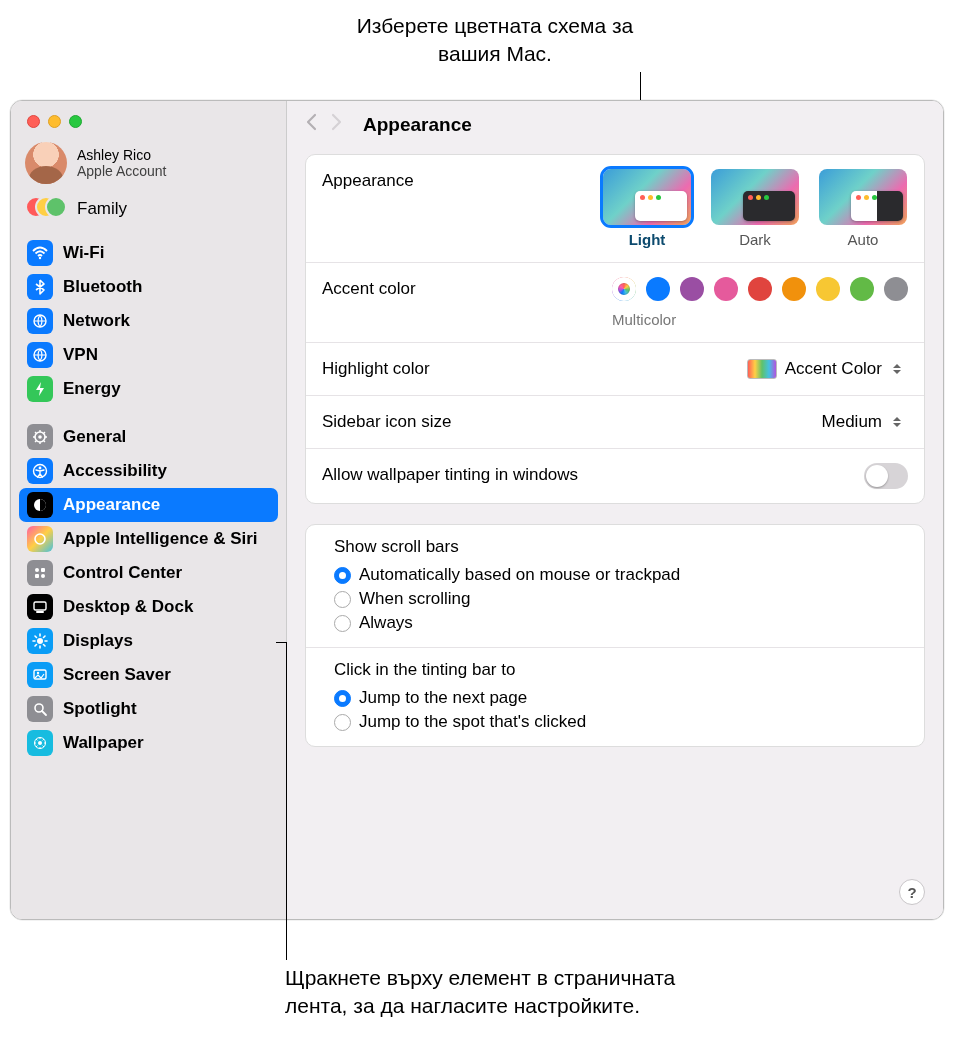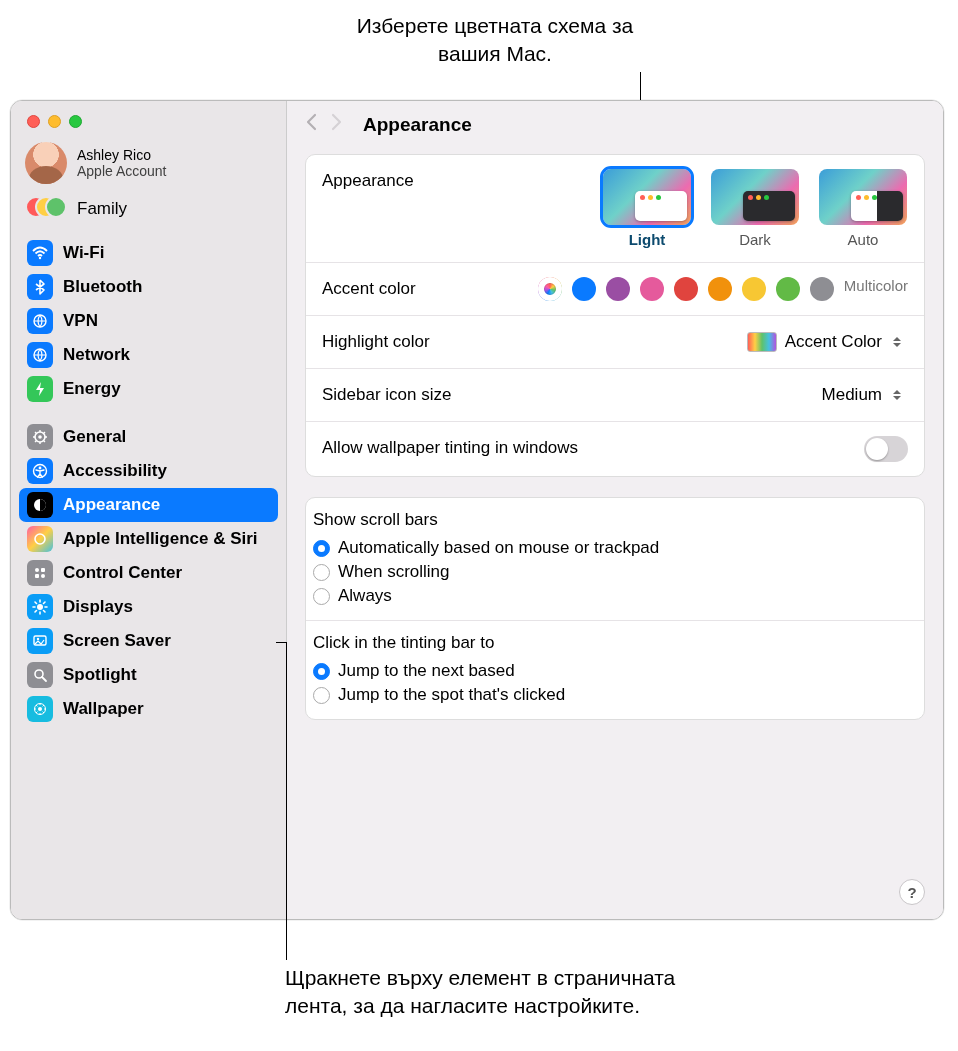--- a/index.html
+++ b/index.html
@@ -211,21 +211,21 @@
   }
 
   .toggle{
     width:44px;height:26px;border-radius:13px;background:#d7d4d7;position:relative;
   }
   .toggle::after{
     content:"";position:absolute;left:2px;top:2px;width:22px;height:22px;border-radius:50%;
     background:#fff;box-shadow:0 1px 2px rgba(0,0,0,.3);
   }
 
-  .radio-block{padding:12px 7px;}
+  .radio-block{padding:12px 28px;}
   .radio-block + .radio-block{border-top:1px solid #e6e3e6;}
   .rb-title{margin-bottom:6px;}
   .radio{display:flex;align-items:center;gap:8px;padding:2px 0;}
   .r{
     width:17px;height:17px;border-radius:50%;border:1px solid #aaa;background:#fff;position:relative;
   }
   .r.on{border-color:#0a7aff;background:#0a7aff;}
   .r.on::after{content:"";position:absolute;inset:4px;border-radius:50%;background:#fff;}
 
   .help{
@@ -283,30 +283,30 @@
           </div>
           <span>Bluetooth</span>
         </div>
         <div class="sb-item">
           <div class="sb-icn" style="background: rgb(10, 122, 255);">
             <svg width="16" height="16" viewBox="0 0 16 16">
               <circle cx="8" cy="8" r="6" stroke="#fff" stroke-width="1.4" fill="none"></circle>
               <path d="M2 8 H14 M8 2 Q12 8 8 14 M8 2 Q4 8 8 14" stroke="#fff" stroke-width="1.2" fill="none"></path>
             </svg>
           </div>
-          <span>VPN</span>
+          <span>Network</span>
         </div>
         <div class="sb-item">
           <div class="sb-icn" style="background: rgb(10, 122, 255);">
             <svg width="16" height="16" viewBox="0 0 16 16">
               <circle cx="8" cy="8" r="6" stroke="#fff" stroke-width="1.4" fill="none"></circle>
               <path d="M2 8 H14 M8 2 Q12 8 8 14 M8 2 Q4 8 8 14" stroke="#fff" stroke-width="1.2" fill="none"></path>
             </svg>
           </div>
-          <span>Network</span>
+          <span>VPN</span>
         </div>
         <div class="sb-item">
           <div class="sb-icn" style="background: rgb(52, 199, 89);">
             <svg width="16" height="16" viewBox="0 0 16 16">
               <path d="M9 1 L4 9 H8 L7 15 L12 7 H8 Z" fill="#fff"></path>
             </svg>
           </div>
           <span>Energy</span>
         </div>
         <div class="sb-group-gap"></div>
@@ -350,20 +350,29 @@
         <div class="sb-item">
           <div class="sb-icn" style="background: rgb(142, 142, 147);">
             <svg width="16" height="16" viewBox="0 0 16 16">
               <circle cx="5" cy="5" r="2" fill="#fff"></circle>
               <rect x="9" y="3" width="4" height="4" rx="1" fill="#fff"></rect>
               <rect x="3" y="9" width="4" height="4" rx="1" fill="#fff"></rect>
               <rect x="9" y="9" width="4" height="4" rx="2" fill="#fff"></rect>
             </svg>
           </div>
           <span>Control Center</span>
+        </div>
+        <div class="sb-item">
+          <div class="sb-icn" style="background: rgb(0, 0, 0);">
+            <svg width="16" height="16" viewBox="0 0 16 16">
+              <rect x="2" y="3" width="12" height="8" rx="1.5" fill="none" stroke="#fff" stroke-width="1.4"></rect>
+              <rect x="4" y="12" width="8" height="2" rx="1" fill="#fff"></rect>
+            </svg>
+          </div>
+          <span>Desktop &amp; Dock</span>
         </div>
         <div class="sb-item">
           <div class="sb-icn" style="background: rgb(10, 157, 246);">
             <svg width="16" height="16" viewBox="0 0 16 16">
               <circle cx="8" cy="8" r="3" fill="#fff"></circle>
               <path d="M8 1 V3 M8 13 V15 M1 8 H3 M13 8 H15 M3 3 L4.5 4.5 M11.5 11.5 L13 13 M13 3 L11.5 4.5 M4.5 11.5 L3 13" stroke="#fff" stroke-width="1.6" stroke-linecap="round"></path>
             </svg>
           </div>
           <span>Displays</span>
         </div>
@@ -433,21 +442,21 @@
             <div class="appr">
               <div class="thumb auto">
                 <div class="mini"></div>
               </div>
               <div class="cap">Auto</div>
             </div>
           </div>
       </div>
       <div class="row" style="align-items:flex-start;">
         <div class="row-label">Accent color</div>
-        <div class="row-body" style="flex-direction:row;align-items:flex-start;">
+        <div class="row-body" style="flex-direction:column;align-items:flex-start;">
           <div class="sw-row" id="sw-row">
               <div class="sw multi"></div>
               <div class="sw" style="background: rgb(10, 122, 255);"></div>
               <div class="sw" style="background: rgb(154, 78, 163);"></div>
               <div class="sw" style="background: rgb(229, 90, 156);"></div>
               <div class="sw" style="background: rgb(224, 68, 62);"></div>
               <div class="sw" style="background: rgb(241, 145, 12);"></div>
               <div class="sw" style="background: rgb(247, 199, 51);"></div>
               <div class="sw" style="background: rgb(98, 186, 70);"></div>
               <div class="sw" style="background: rgb(142, 142, 147);"></div>
@@ -498,21 +507,21 @@
               <div class="r"></div>
               <span>Always</span>
             </div>
           </div>
       </div>
       <div class="radio-block">
         <div class="rb-title">Click in the tinting bar to</div>
         <div id="rb2">
             <div class="radio">
               <div class="r on"></div>
-              <span>Jump to the next based</span>
+              <span>Jump to the next page</span>
             </div>
             <div class="radio">
               <div class="r"></div>
               <span>Jump to the spot that's clicked</span>
             </div>
           </div>
       </div>
     </div>
 
     <div class="help">?</div>

